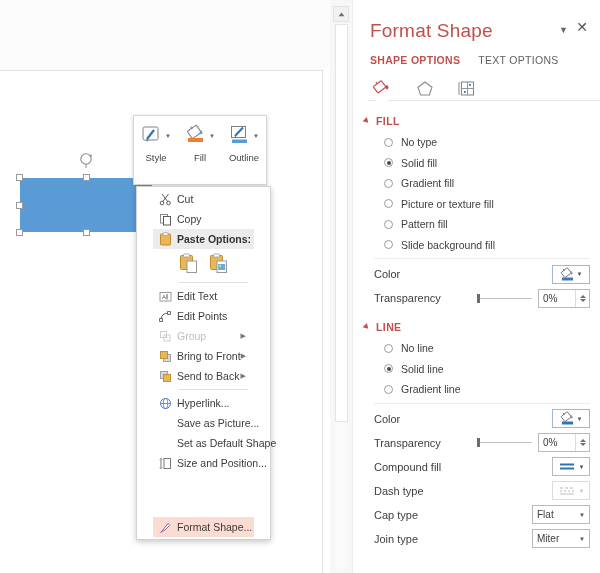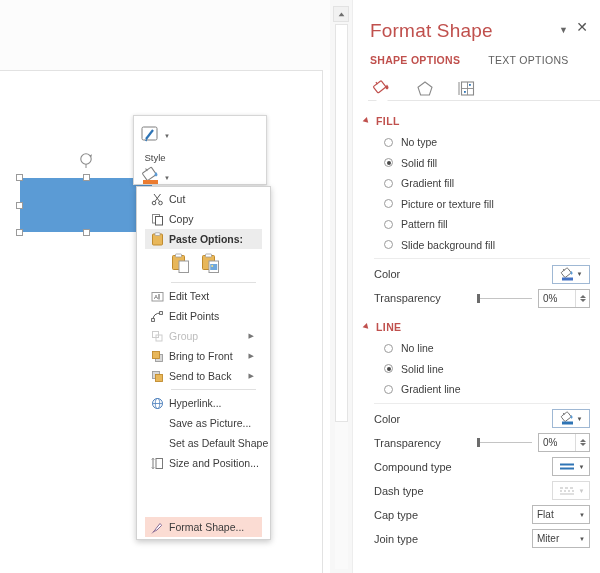--- a/index.html
+++ b/index.html
@@ -26,33 +26,33 @@
   .h-tl{left:-4px;top:-4px;} .h-tc{left:calc(50% - 3.5px);top:-4px;} .h-tr{right:-4px;top:-4px;}
   .h-ml{left:-4px;top:calc(50% - 3.5px);} .h-mr{right:-4px;top:calc(50% - 3.5px);}
   .h-bl{left:-4px;bottom:-4px;} .h-bc{left:calc(50% - 3.5px);bottom:-4px;} .h-br{right:-4px;bottom:-4px;}
   .rot-handle{position:absolute;left:calc(50% - 8px);top:-26px;width:16px;height:22px;}
 
   
   .mini-toolbar{
     position:absolute;left:133px;top:115px;width:134px;height:70px;
     background:#ffffff;border:1px solid #d6d6d6;
     box-shadow:0 1px 4px rgba(0,0,0,.18);
-    display:flex;align-items:flex-start;justify-content:space-around;padding-top:5px;box-sizing:border-box;flex-direction:column;
+    display:flex;align-items:flex-start;justify-content:space-around;padding-top:5px;box-sizing:border-box;
   }
   .mt-item{width:42px;display:flex;flex-direction:column;align-items:center;cursor:default;}
   .mt-icon-row{display:flex;align-items:center;height:30px;}
   .mt-caret{font-size:6px;color:#666;margin-left:2px;line-height:1;}
   .mt-label{font-size:9.5px;color:#444;margin-top:1px;}
 
   
   .ctx-menu{
     position:absolute;left:136px;top:186px;width:135px;
     background:#ffffff;border:1px solid #d2d2d2;
     box-shadow:0 2px 6px rgba(0,0,0,.22);
-    padding:2px 8px;box-sizing:border-box;
+    padding:2px 16px;box-sizing:border-box;
   }
   .ctx-item{display:flex;align-items:center;height:20px;padding:0 4px 0 0;position:relative;cursor:default;}
   .ctx-item .ic{width:24px;min-width:24px;height:20px;display:flex;align-items:center;justify-content:center;}
   .ctx-item .lb{flex:1;font-size:10.5px;color:#3b3b3b;white-space:nowrap;}
   .ctx-item .arr{font-size:7px;color:#777;padding-right:4px;}
   .ctx-item.disabled .lb{color:#bdbdbd;}
   .ctx-item.header{background:#ececec;}
   .ctx-item.header .lb{font-weight:bold;color:#333;}
   .ctx-item.selected{background:#fbdcd3;margin-top:44px;}
   .ctx-paste-row{display:flex;align-items:center;height:30px;padding-left:26px;gap:10px;}
@@ -63,21 +63,21 @@
   .panel-scrollgutter{position:absolute;left:0;top:0;width:22px;height:573px;background:#f7f7f7;border-right:1px solid #ededed;}
   .sb-up{position:absolute;left:3px;top:6px;width:16px;height:16px;background:#f1f1f1;border:1px solid #e2e2e2;box-sizing:border-box;display:flex;align-items:center;justify-content:center;}
   .sb-track{position:absolute;left:5px;top:24px;width:13px;height:545px;background:#fafafa;}
   .sb-thumb{position:absolute;left:5px;top:24px;width:13px;height:398px;background:#ffffff;border:1px solid #e4e4e4;box-sizing:border-box;}
   .panel-body{position:absolute;left:22px;top:0;width:248px;height:573px;}
 
   .panel-title{position:absolute;left:18px;top:20px;font-size:19px;color:#C0504D;letter-spacing:.2px;text-align:center;}
   .panel-dd{position:absolute;right:32px;top:25px;font-size:9px;color:#666;}
   .panel-close{position:absolute;right:12px;top:20px;font-size:14px;color:#555;line-height:1;}
 
-  .tabs{position:absolute;left:18px;top:54px;display:flex;align-items:center;gap:28px;}
+  .tabs{position:absolute;left:18px;top:54px;display:flex;align-items:center;gap:18px;}
   .tab{font-size:10.5px;letter-spacing:.3px;}
   .tab.active{color:#C0504D;font-weight:bold;}
   .tab.inactive{color:#606060;}
 
   .icon-row{position:absolute;left:18px;top:76px;display:flex;align-items:center;gap:16px;height:26px;}
   .icon-row .pi{width:26px;height:24px;display:flex;align-items:center;justify-content:center;}
   .icon-underline{position:absolute;left:16px;top:100px;width:248px;height:1px;background:#e6e6e6;}
   .icon-tick{position:absolute;left:24px;top:95px;width:0;height:0;border-left:6px solid transparent;border-right:6px solid transparent;border-bottom:6px solid #ffffff;}
 
   .pane-scroll{position:absolute;left:0;top:104px;width:248px;height:469px;overflow:hidden;}
@@ -512,21 +512,21 @@
               <span class="val">0%</span>
               <span class="arrows">
                 <span class="sp-up"></span>
                 <span class="sp-dn"></span>
               </span>
             </span>
           </div>
 
 
           <div class="ctl-row">
-            <span class="ctl-label">Compound type</span>
+            <span class="ctl-label">Compound fill</span>
             <span class="drop-btn">
               <svg width="18" height="13" viewBox="0 0 18 13">
                 <rect x="2" y="3.5" width="14" height="2" fill="#2E74B5"></rect>
                 <rect x="2" y="7.5" width="14" height="2" fill="#2E74B5"></rect>
               </svg>
               <span class="mini-caret">▼</span>
             </span>
           </div>
 
           <div class="ctl-row">

